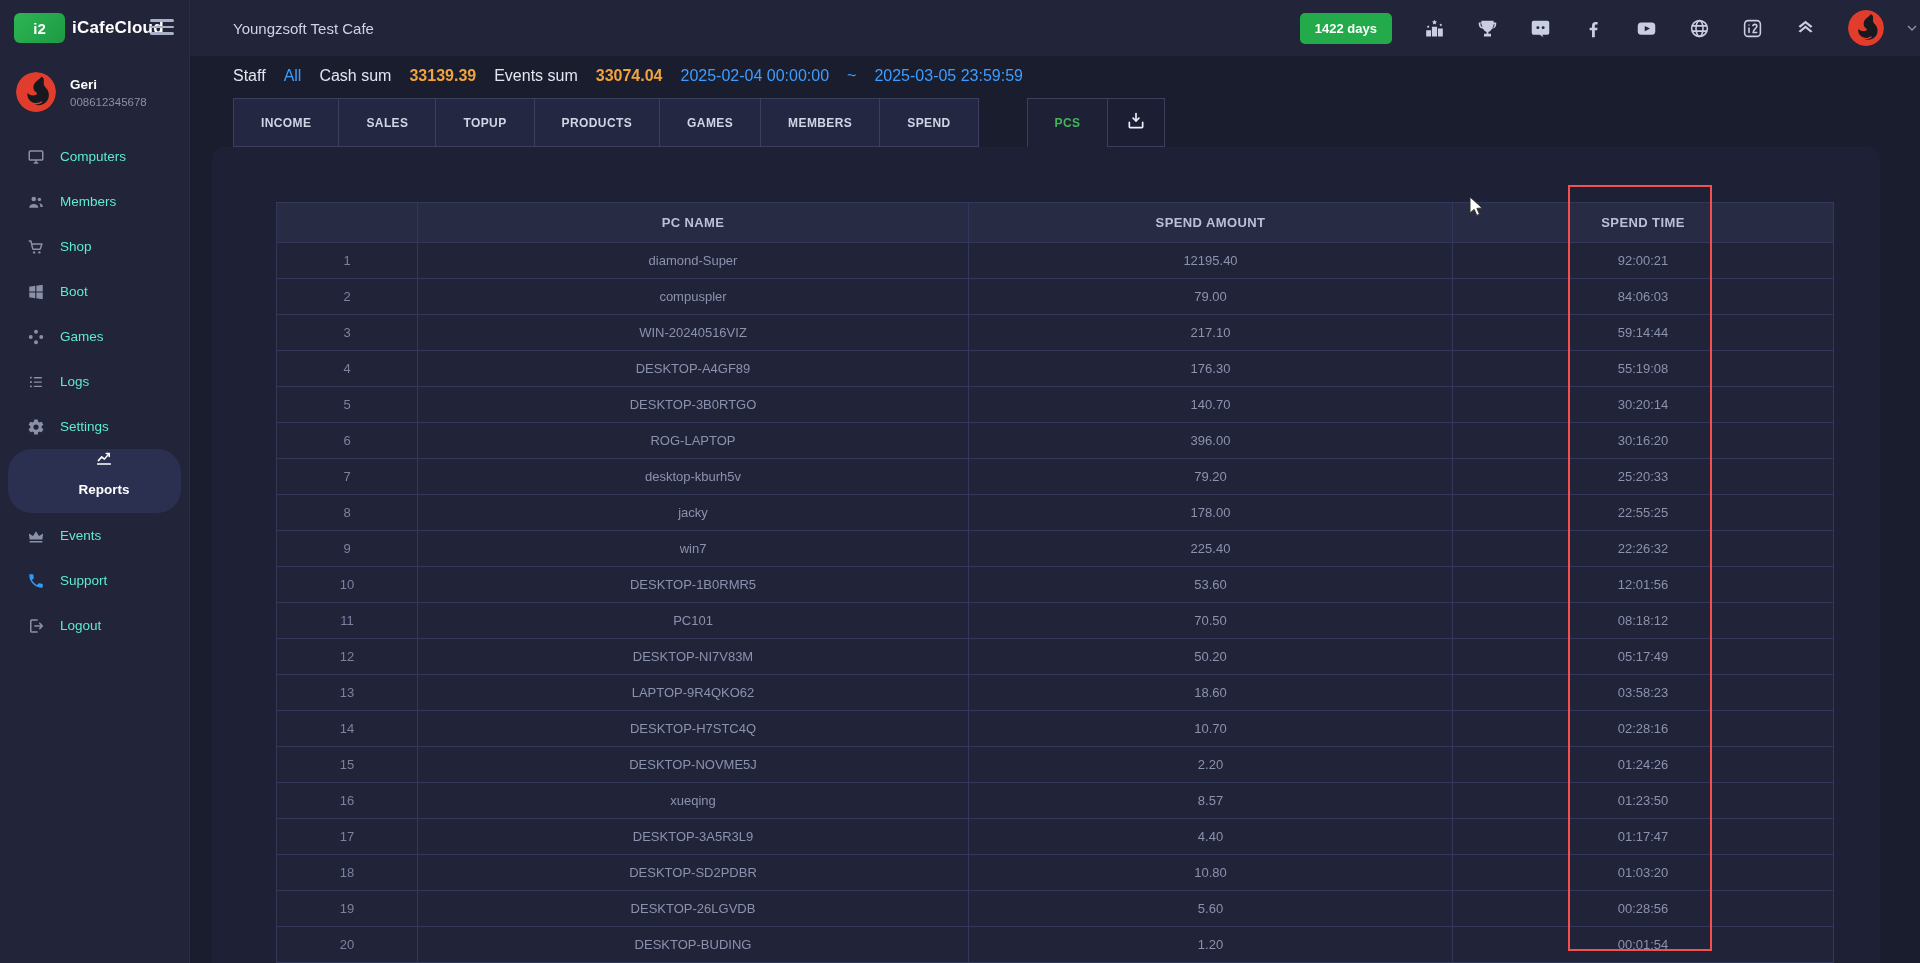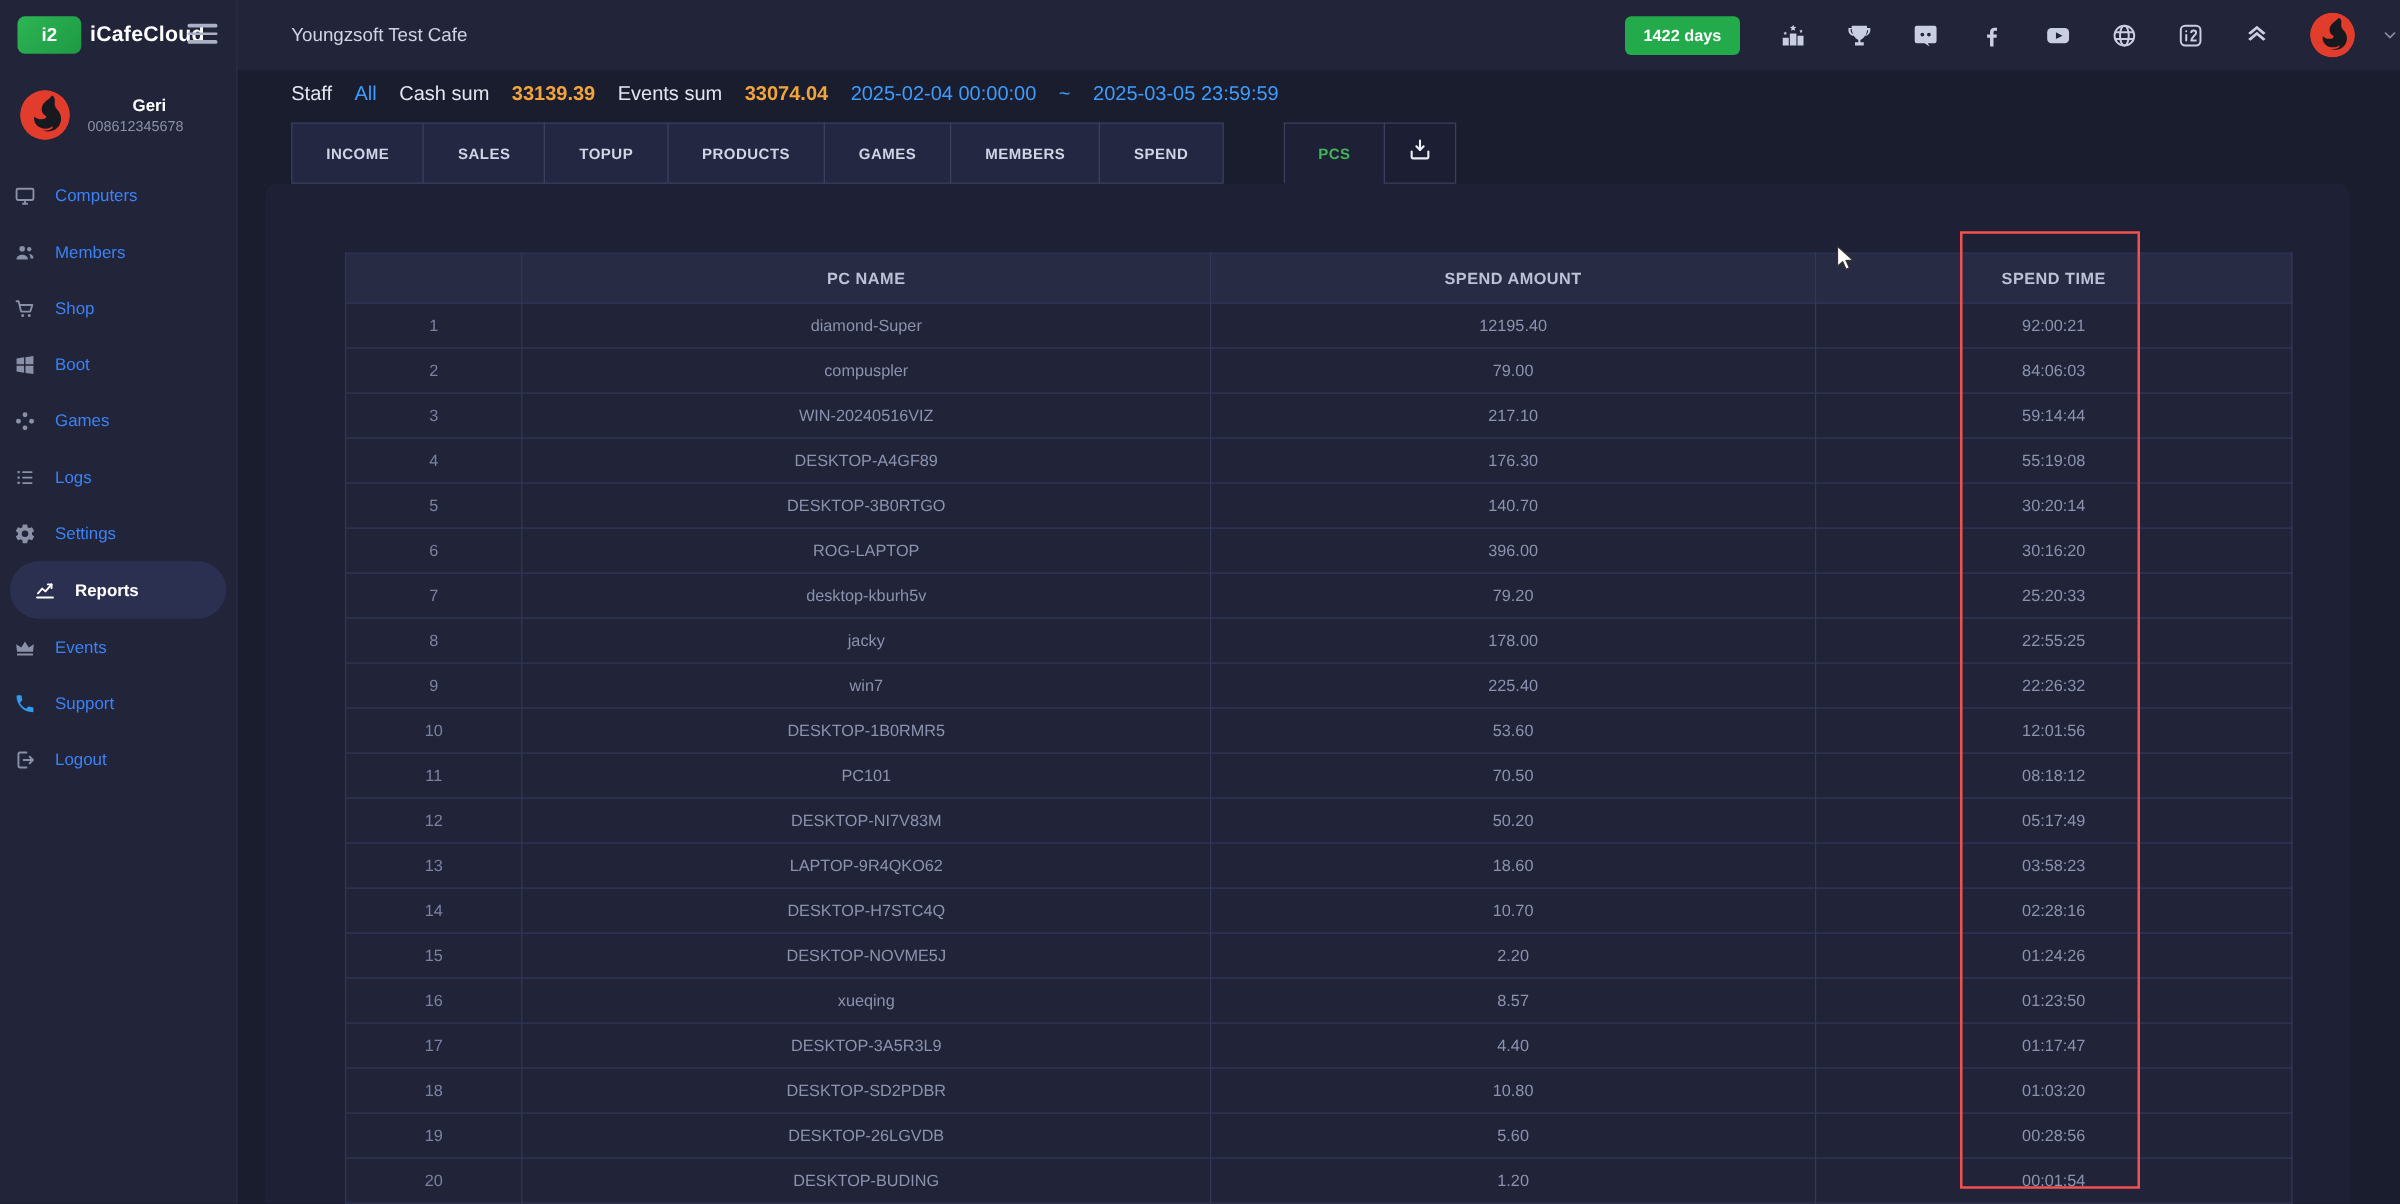--- a/index.html
+++ b/index.html
@@ -30,26 +30,26 @@
   .days-badge{ background:var(--accent-green); color:#fff; font-size:13px; font-weight:700; padding:8px 15px; border-radius:5px; border:none; cursor:pointer; }
   .hicon{ width:21px; height:21px; color:#c9cee2; display:inline-flex; cursor:pointer; }
   .hicon svg{ width:100%; height:100%; }
   .avatar-sm{ width:36px; height:36px; border-radius:50%; overflow:hidden; cursor:pointer; flex:0 0 auto; }
   .chev{ width:16px; height:16px; color:#8a90a8; margin-left:-12px; cursor:pointer; }
 
   
   .sidebar{ position:absolute; left:0; top:56px; width:190px; bottom:0; background:var(--c-side); border-right:1px solid #2a2d45; z-index:4; }
   .user-block{ display:flex; align-items:center; gap:14px; padding:16px 0 22px 16px; }
   .avatar-md{ width:40px; height:40px; border-radius:50%; overflow:hidden; flex:0 0 auto; }
-  .user-name{ font-size:13.5px; font-weight:700; color:#fff; margin-bottom:4px;margin-left:36px; }
+  .user-name{ font-size:13.5px; font-weight:700; color:#fff; margin-bottom:4px; }
   .user-phone{ font-size:11.5px; color:#8a90a8; }
-  .nav-item{ height:45px; display:flex; align-items:center; gap:15px; padding-left:11px; color:#3b82f6; font-size:13.5px; cursor:pointer; }
+  .nav-item{ height:45px; display:flex; align-items:center; gap:15px; padding-left:27px; color:#5eead4; font-size:13.5px; cursor:pointer; }
   .nav-item .nicon{ width:18px; height:18px; display:inline-flex; color:#8a90a8; }
   .nav-item .nicon svg{ width:100%; height:100%; }
-  .nav-item.active{ background:#2b3050; border-radius:24px; margin:0 8px; padding-left:19px; color:#fff; font-weight:700; height:46px; }
+  .nav-item.active{ background:#2b3050; border-radius:24px; margin:0 8px; padding-left:19px; color:#fff; font-weight:700; height:64px;flex-direction:column; }
   .nav-item.active .nicon{ color:#fff; }
   .nav-item.support .nicon{ color:var(--support-blue); }
 
   
   .main{ position:absolute; left:190px; top:56px; right:0; bottom:0; background:var(--c-bg); }
   .summary{ position:absolute; left:43px; top:11px; display:flex; align-items:center; gap:18px; font-size:16px; color:#e3e6f0; }
   .summary .v-blue{ color:var(--accent-blue); cursor:pointer; }
   .summary .v-orange{ color:var(--accent-orange); font-weight:600; }
 
   .tabstrip{ position:absolute; left:43px; top:42px; height:49px; display:flex; z-index:3; }

